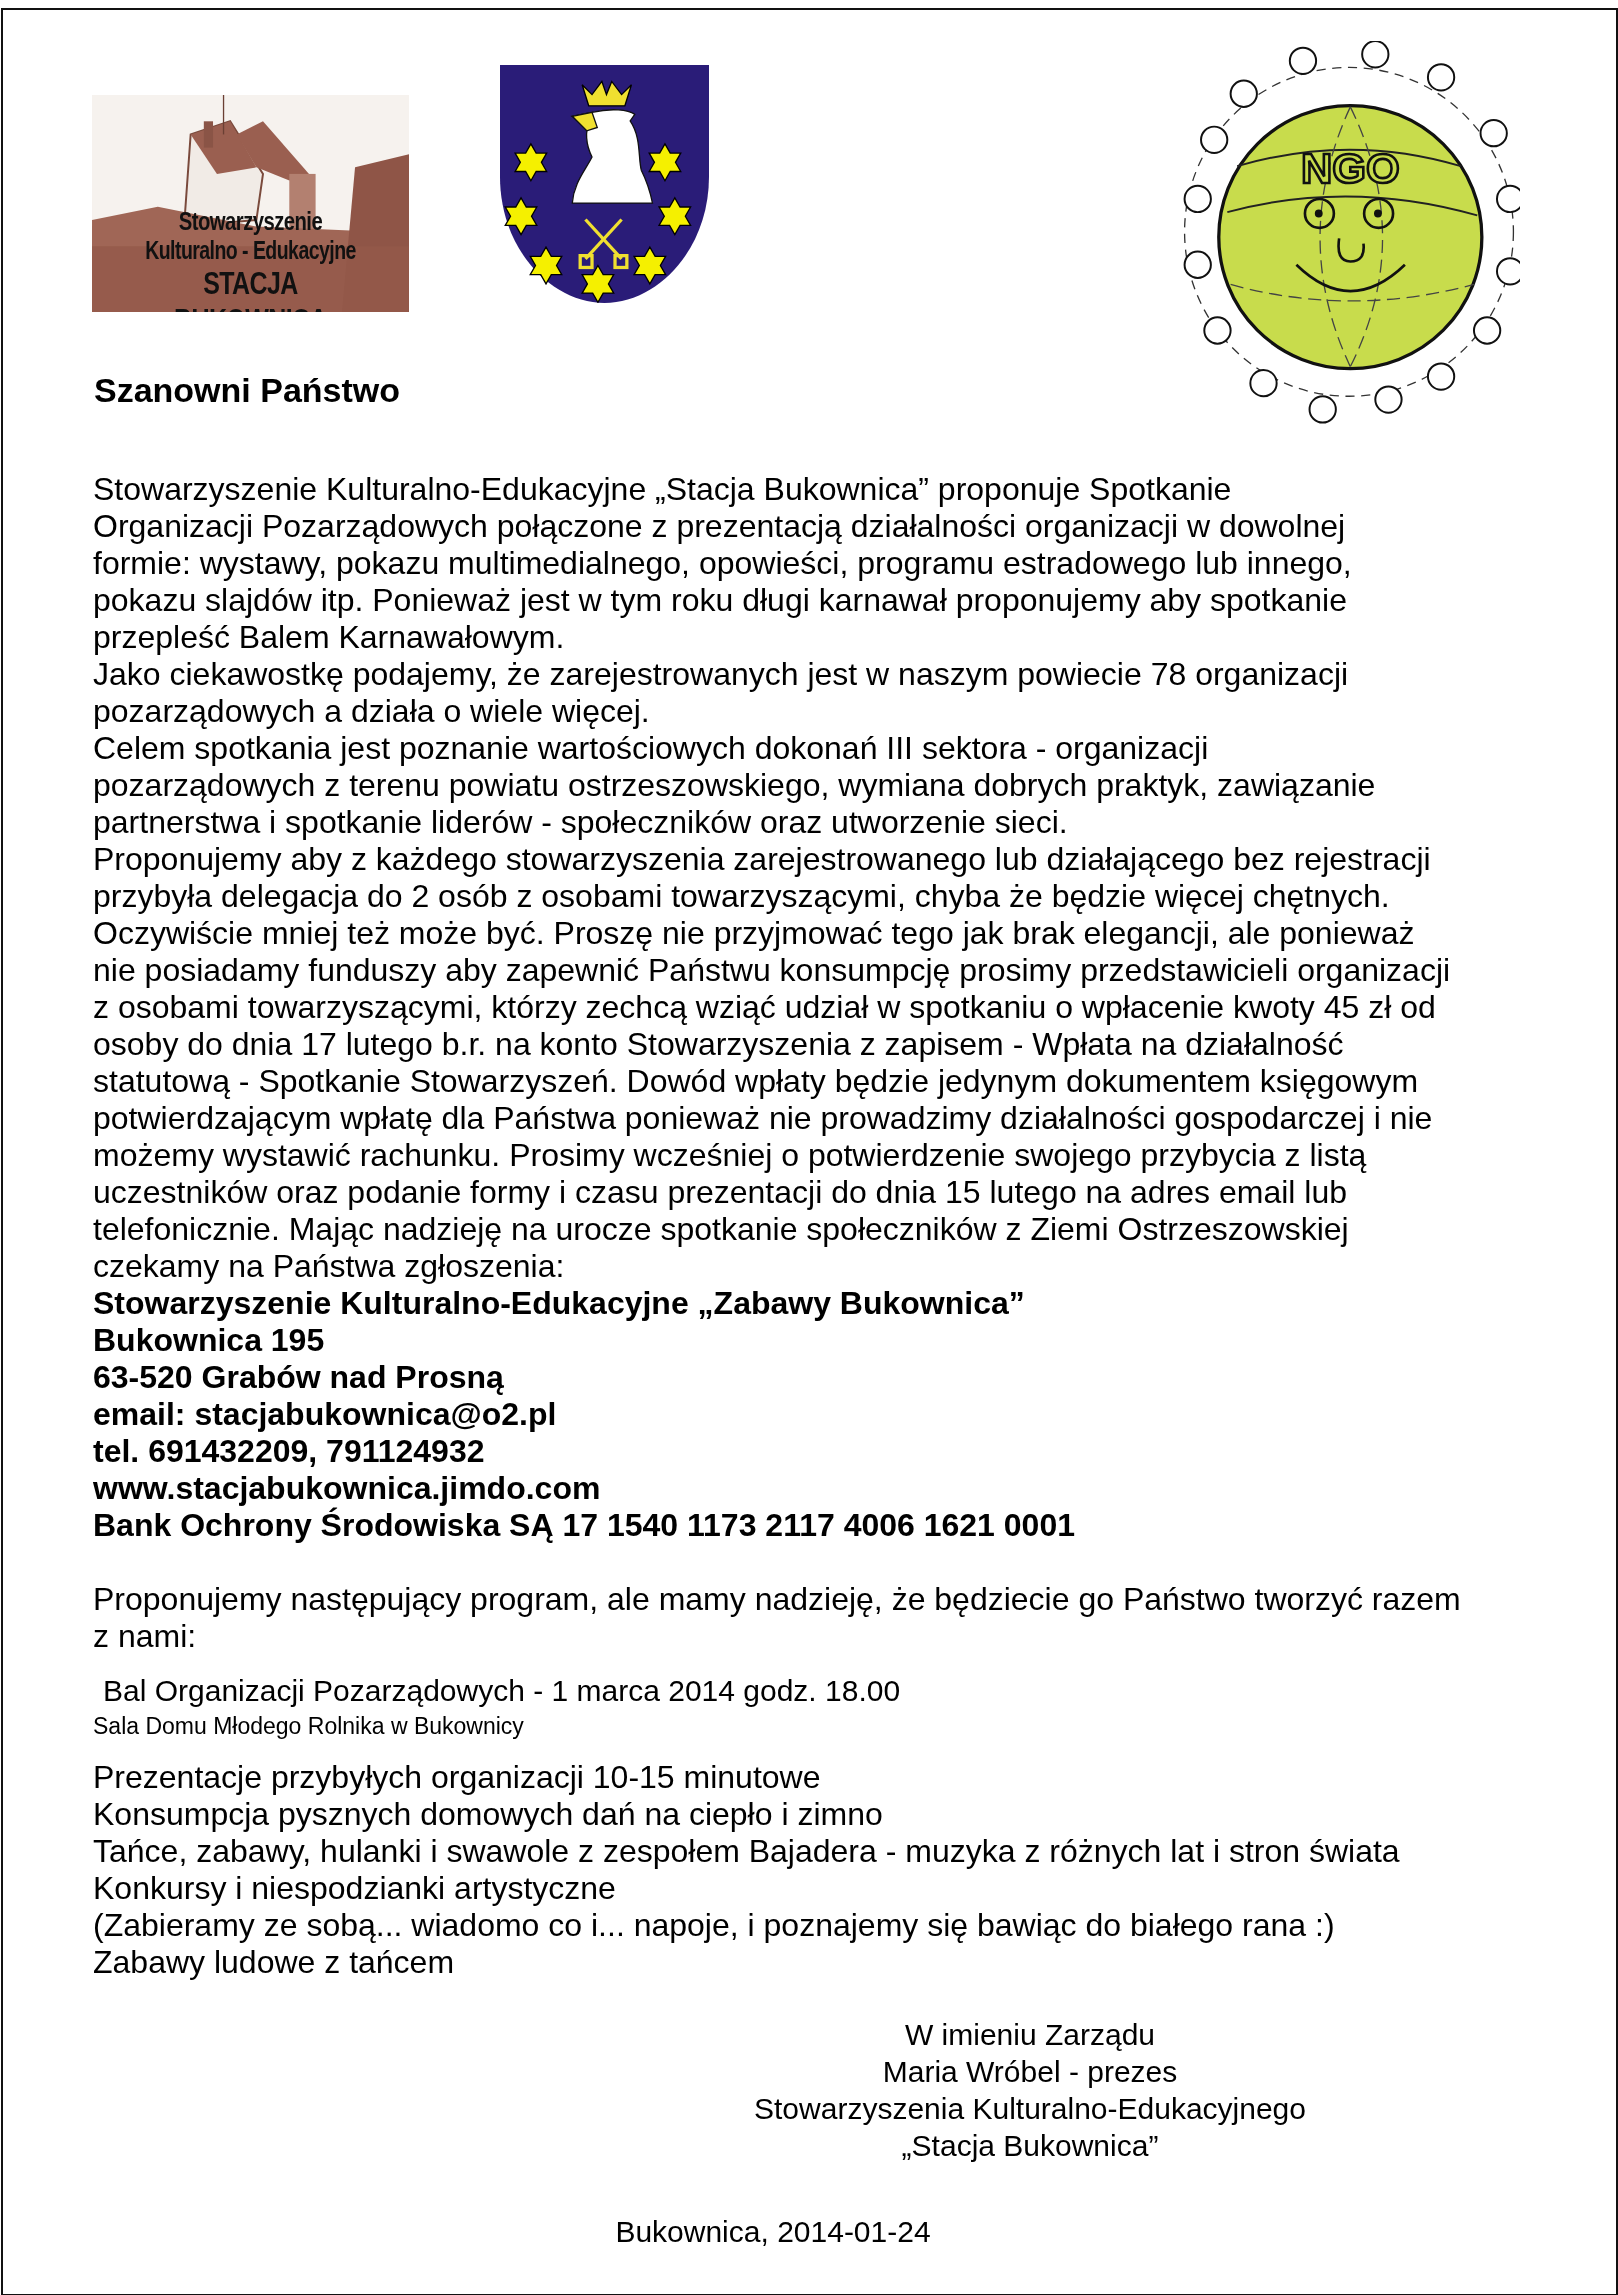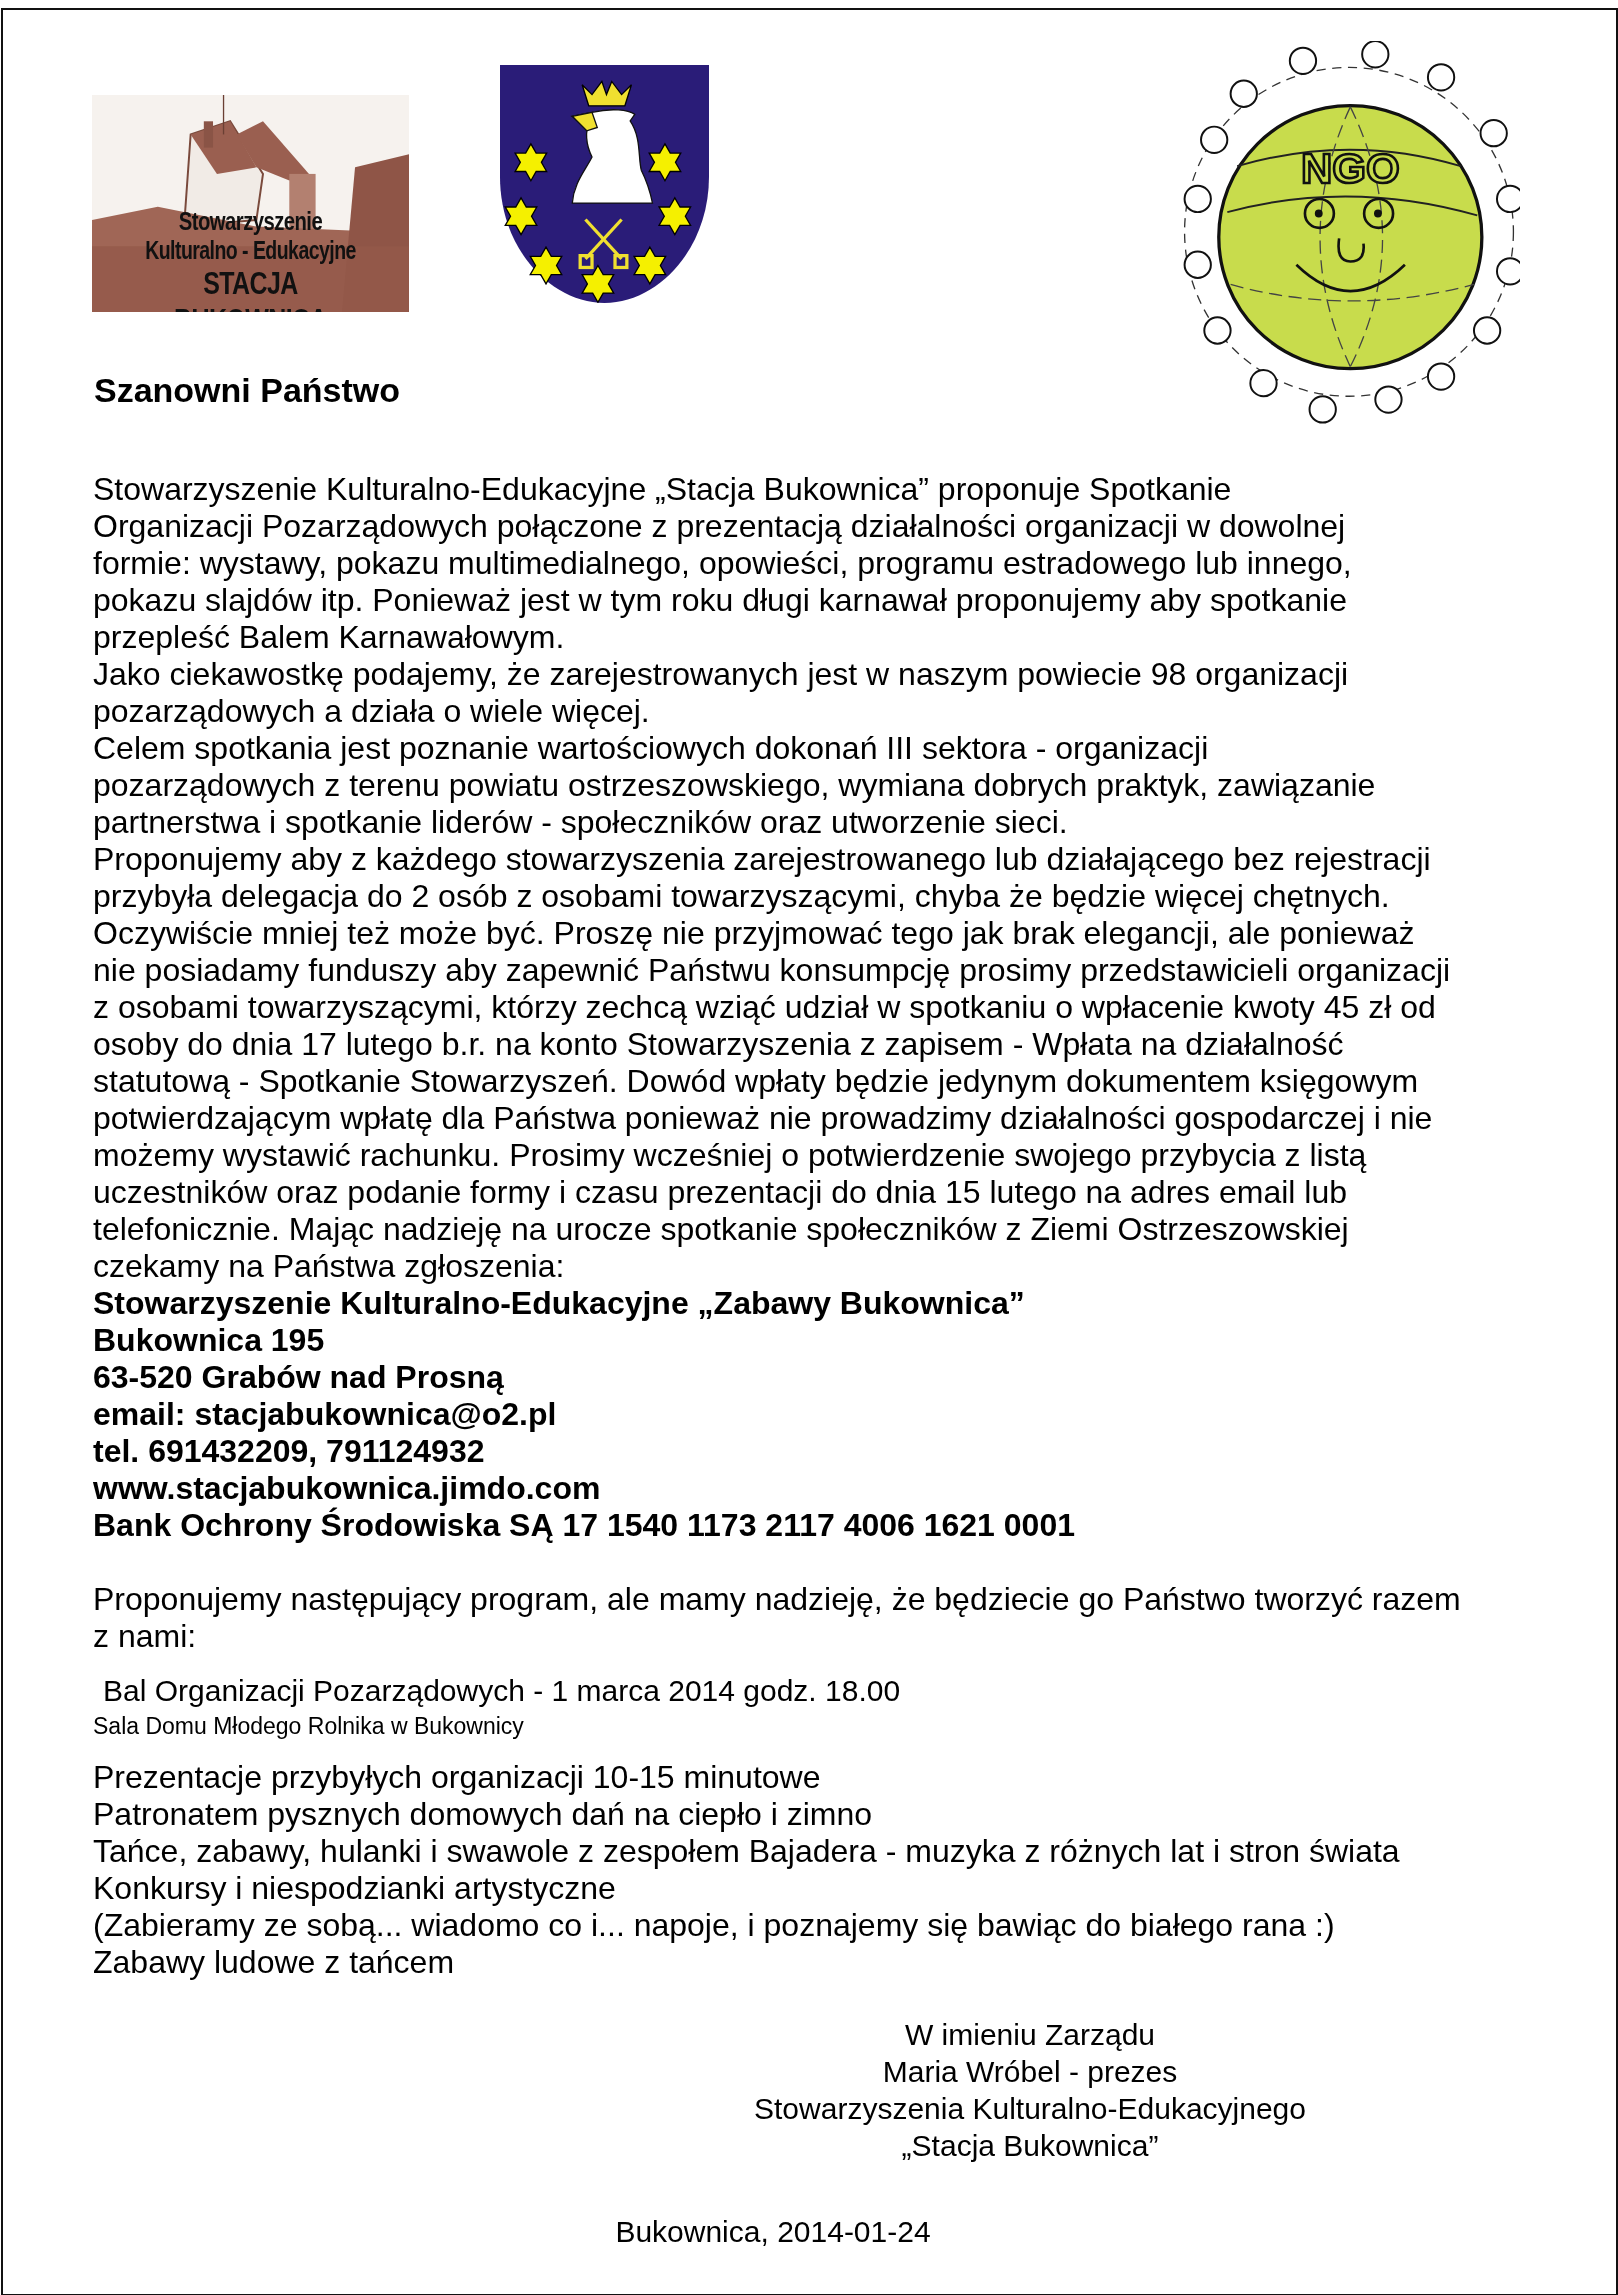--- a/index.html
+++ b/index.html
@@ -125,21 +125,21 @@
 </div>
 
 <div class="heading">Szanowni Państwo</div>
 
 <div class="body-lines">
   <div>Stowarzyszenie Kulturalno-Edukacyjne „Stacja Bukownica” proponuje Spotkanie</div>
   <div>Organizacji Pozarządowych połączone z prezentacją działalności organizacji w dowolnej</div>
   <div>formie: wystawy, pokazu multimedialnego, opowieści, programu estradowego lub innego,</div>
   <div>pokazu slajdów itp. Ponieważ jest w tym roku długi karnawał proponujemy aby spotkanie</div>
   <div>przepleść Balem Karnawałowym.</div>
-  <div>Jako ciekawostkę podajemy, że zarejestrowanych jest w naszym powiecie 98 organizacji</div>
+  <div>Jako ciekawostkę podajemy, że zarejestrowanych jest w naszym powiecie 78 organizacji</div>
   <div>pozarządowych a działa o wiele więcej.</div>
   <div>Celem spotkania jest poznanie wartościowych dokonań III sektora -  organizacji</div>
   <div>pozarządowych z terenu powiatu ostrzeszowskiego, wymiana dobrych praktyk, zawiązanie</div>
   <div>partnerstwa i spotkanie liderów - społeczników oraz utworzenie sieci.</div>
   <div>Proponujemy aby z każdego stowarzyszenia zarejestrowanego lub działającego bez rejestracji</div>
   <div>przybyła delegacja do 2 osób z osobami towarzyszącymi, chyba że będzie więcej chętnych.</div>
   <div>Oczywiście mniej też może być. Proszę nie przyjmować tego jak brak elegancji, ale ponieważ</div>
   <div>nie posiadamy funduszy aby zapewnić Państwu konsumpcję prosimy przedstawicieli organizacji</div>
   <div>z osobami towarzyszącymi, którzy zechcą wziąć udział w spotkaniu o wpłacenie kwoty 45 zł od</div>
   <div>osoby do dnia 17 lutego b.r. na konto Stowarzyszenia z zapisem  - Wpłata na działalność</div>
@@ -161,21 +161,21 @@
 
   <div>Proponujemy następujący program, ale mamy nadzieję, że będziecie go  Państwo tworzyć razem</div>
   <div>z nami:</div>
 </div>
 
 <div class="abs" style="left:103px; top:1674px; font-size:30px;">Bal Organizacji Pozarządowych - 1 marca 2014 godz. 18.00</div>
 <div class="abs" style="left:93px; top:1713px; font-size:23px;">Sala Domu Młodego Rolnika w Bukownicy</div>
 
 <div class="abs" style="left:93px; top:1759px; font-size:32px; line-height:37px;">
   <div>Prezentacje przybyłych organizacji 10-15 minutowe</div>
-  <div>Patronatem pysznych domowych dań na ciepło i zimno</div>
+  <div>Konsumpcja pysznych domowych dań na ciepło i zimno</div>
   <div>Tańce, zabawy, hulanki i swawole z zespołem Bajadera - muzyka z różnych lat i stron świata</div>
   <div>Konkursy i niespodzianki artystyczne</div>
   <div>(Zabieramy ze sobą... wiadomo co i... napoje, i poznajemy się bawiąc do białego rana :)</div>
   <div>Zabawy ludowe z tańcem</div>
 </div>
 
 <div class="sig">
   <div>W imieniu Zarządu</div>
   <div>Maria Wróbel - prezes</div>
   <div>Stowarzyszenia Kulturalno-Edukacyjnego</div>

